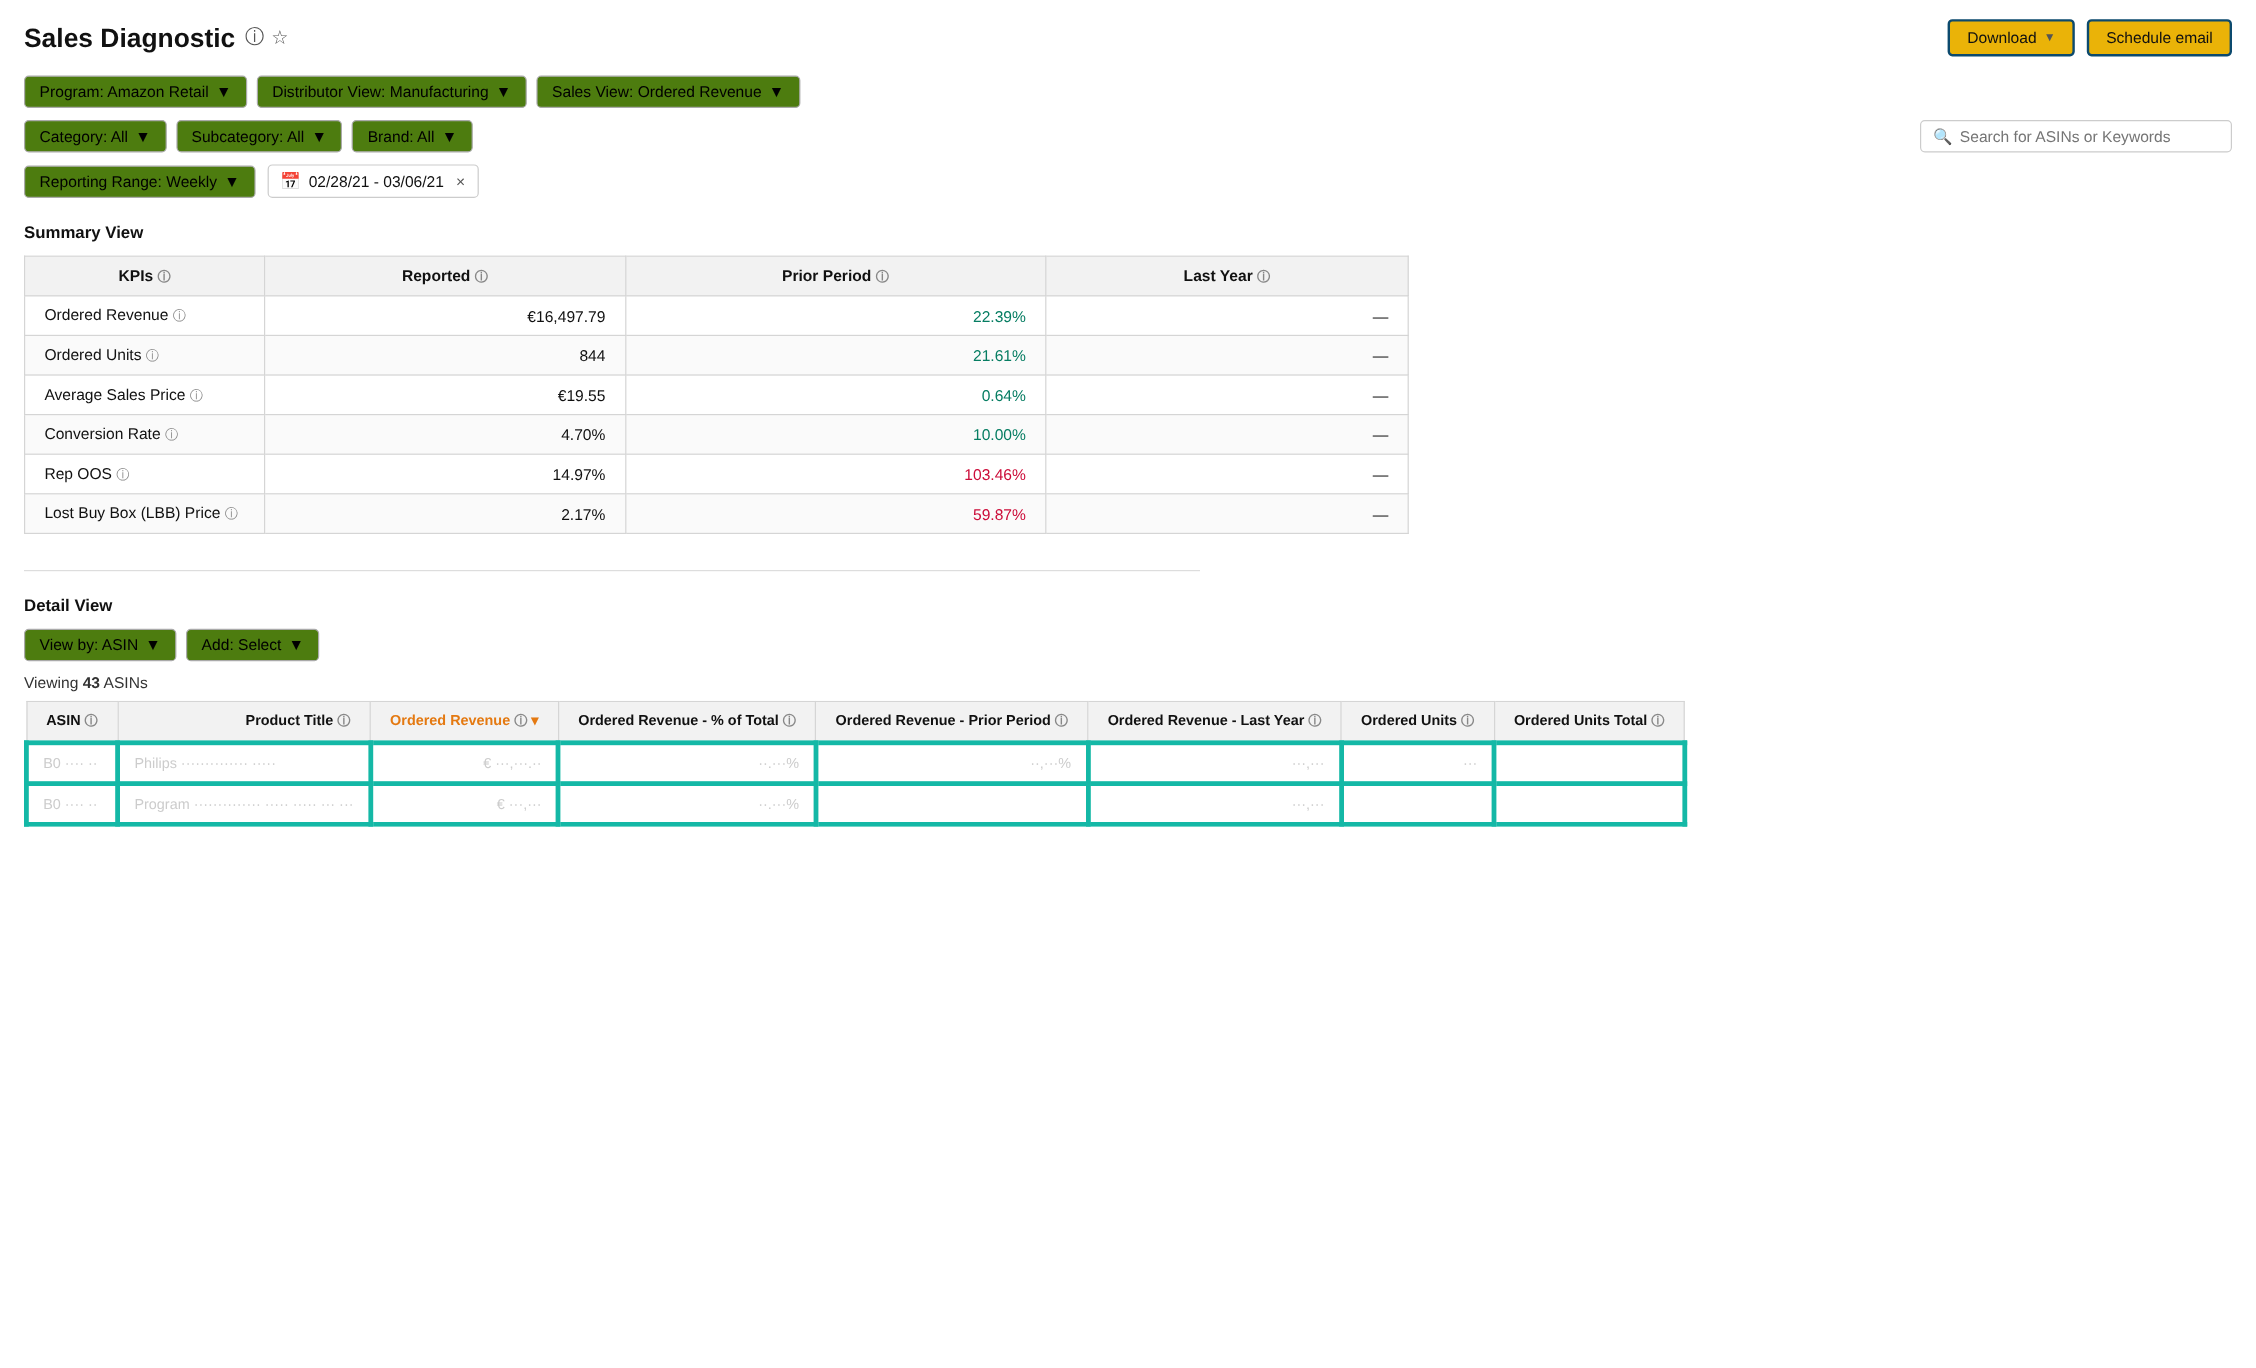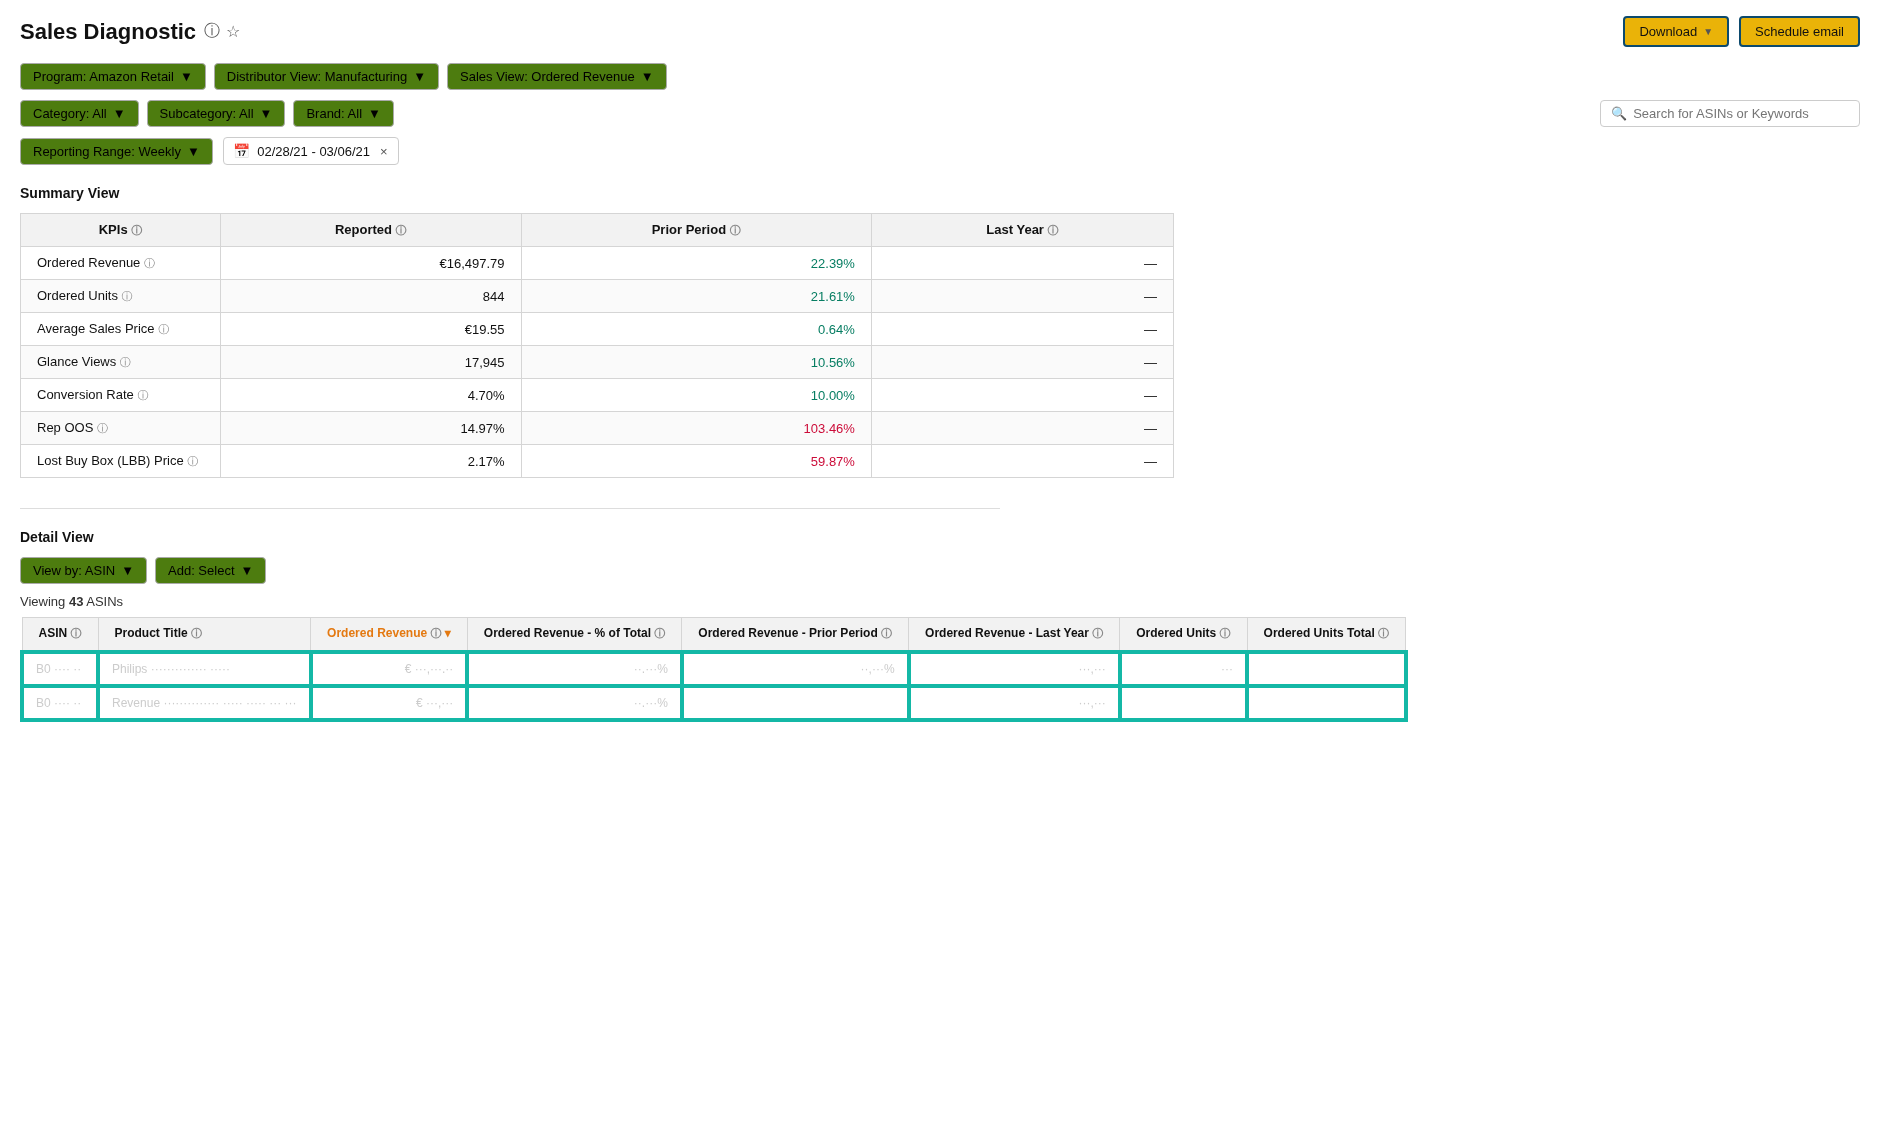--- a/index.html
+++ b/index.html
@@ -141,21 +141,21 @@
     }
     .detail-table {
       border-collapse: collapse;
       font-size: 12px;
       min-width: 1200px;
     }
     .detail-table th {
       background: #f2f2f2;
       border: 1px solid #d5d5d5;
       padding: 8px 16px;
-      text-align: left;
+      text-align: right;
       font-weight: 600;
       color: #111;
       white-space: normal;
       line-height: 1.3;
     }
     .detail-table th.orange { color: #E47911; cursor: pointer; }
     .detail-table td {
       border: 4px solid #14b8a6;
       padding: 8px 12px;
       text-align: right;
@@ -280,28 +280,20 @@
           <tr>
     <td>
       Average Sales Price <span class="info-icon">ⓘ</span>
     </td>
     <td>€19.55</td>
     <td class="green">0.64%</td>
     <td>—</td>
   </tr>
           <tr>
     <td>
-      Glance Views <span class="info-icon">ⓘ</span>
-    </td>
-    <td>17,945</td>
-    <td class="green">10.56%</td>
-    <td>—</td>
-  </tr>
-          <tr>
-    <td>
       Conversion Rate <span class="info-icon">ⓘ</span>
     </td>
     <td>4.70%</td>
     <td class="green">10.00%</td>
     <td>—</td>
   </tr>
           <tr>
     <td>
       Rep OOS <span class="info-icon">ⓘ</span>
     </td>
@@ -358,21 +350,21 @@
     <td class="blurred">Philips ·············· ·····</td>
     <td class="blurred">€ ···,···.··</td>
     <td class="blurred">··.···%</td>
     <td class="blurred">··,···%</td>
     <td class="blurred">···,···</td>
     <td class="blurred">···</td>
     <td class="blurred"></td>
   </tr>
             <tr>
     <td class="blurred">B0 ···· ··</td>
-    <td class="blurred">Revenue ·············· ·····  ·····  ···  ···</td>
+    <td class="blurred">Program ·············· ·····  ·····  ···  ···</td>
     <td class="blurred">€ ···,···</td>
     <td class="blurred">··.···%</td>
     <td class="blurred"></td>
     <td class="blurred">···,···</td>
     <td class="blurred"></td>
     <td class="blurred"></td>
   </tr>
           </tbody>
       </table>
     </div>

